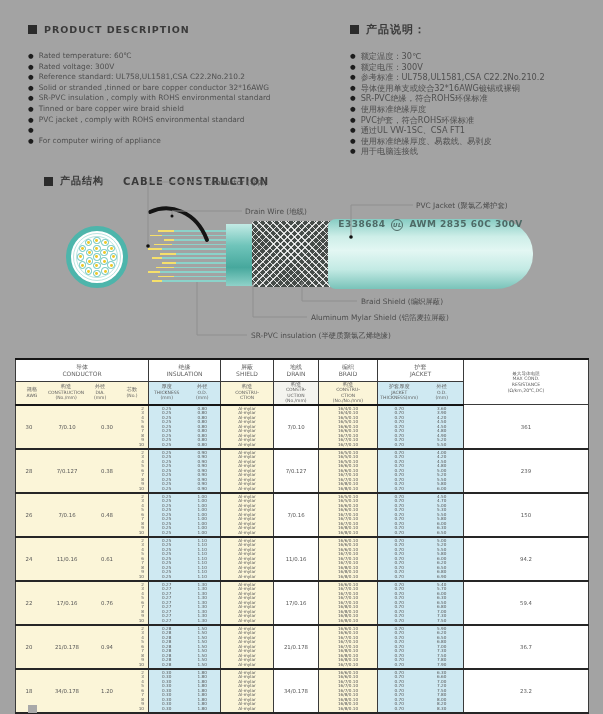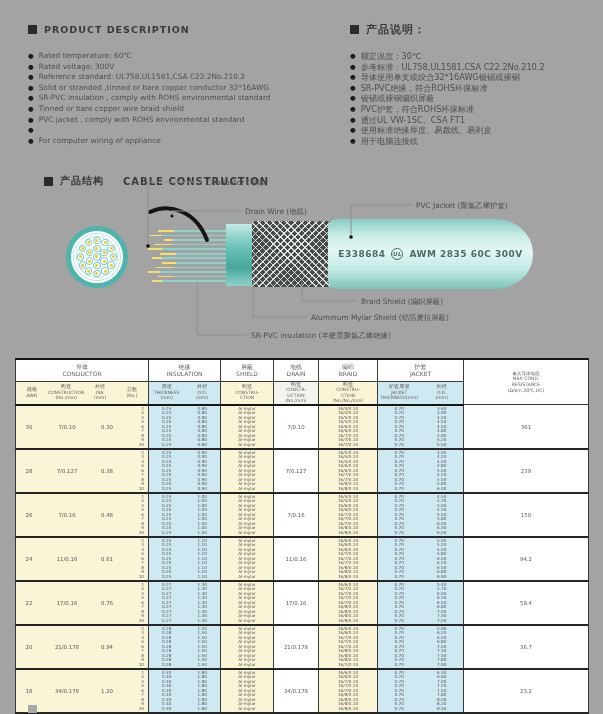--- a/index.html
+++ b/index.html
@@ -44,21 +44,21 @@
      background:linear-gradient(180deg,#bfe9e3 0%,#6fc4ba 30%,#4aab a0 60%,#58b7ac 60%,#8fd2c9 100%);
      background:linear-gradient(180deg,#c3ebe5 0%,#6fc4ba 35%,#47a89d 70%,#8fd2c9 100%); }
   .braid { position:absolute; left:252px; top:51px; width:78px; height:66px; background:#454b48;
      background-image:
        repeating-linear-gradient(45deg, rgba(255,255,255,.8) 0 1px, transparent 1px 5px),
        repeating-linear-gradient(-45deg, rgba(255,255,255,.8) 0 1px, transparent 1px 5px);
      border-radius:3px 0 0 3px; }
   .jacket { position:absolute; left:328px; top:49px; width:205px; height:70px;
      background:linear-gradient(180deg,#86ccc3 0%,#cdeee8 25%,#e3f7f3 45%,#c3eae4 72%,#79c3b9 100%);
      border-radius:8px 38px 38px 8px / 8px 34px 34px 8px;
-     display:flex; align-items:center; justify-content:center; gap:6px;
+     display:flex; justify-content:center; gap:6px;
      font-size:9px; letter-spacing:.5px; color:#4e6a66; font-weight:bold; }
   .ul-mark { width:12px; height:12px; border-radius:50%; border:1.2px solid #4e6a66;
      display:inline-flex; align-items:center; justify-content:center;
      font-size:5.5px; font-weight:bold; font-style:italic; flex:0 0 auto; }
 
   
   .spec { position:absolute; left:15px; top:358px; border-collapse:collapse; table-layout:fixed;
      color:#585858; }
   .spec th, .spec td { border:1.4px solid #3a3a3a; padding:0; vertical-align:middle; overflow:hidden; }
   .spec tr.group-row th { border-top:2.6px solid #161616; border-bottom:1px solid #3a3a3a;
@@ -137,33 +137,37 @@
     <span class="sq"></span>
     <span>产品说明：</span>
   </div>
   <div class="bullets cn" style="left:350px; top:51px; width:245px;">
       <div class="bullet-item">
         <span class="bdot">●</span>
         <span>额定温度：30℃</span>
       </div>
       <div class="bullet-item">
         <span class="bdot">●</span>
+        <span>额定电压：300V</span>
+      </div>
+      <div class="bullet-item">
+        <span class="bdot">●</span>
         <span>参考标准：UL758,UL1581,CSA C22.2No.210.2</span>
       </div>
       <div class="bullet-item">
         <span class="bdot">●</span>
         <span>导体使用单支或绞合32*16AWG镀锡或裸铜</span>
       </div>
       <div class="bullet-item">
         <span class="bdot">●</span>
         <span>SR-PVC绝缘，符合ROHS环保标准</span>
       </div>
       <div class="bullet-item">
         <span class="bdot">●</span>
-        <span>镀锡或裸铜编织屏蔽</span>
+        <span>使用标准绝缘厚度</span>
       </div>
       <div class="bullet-item">
         <span class="bdot">●</span>
         <span>PVC护套，符合ROHS环保标准</span>
       </div>
       <div class="bullet-item">
         <span class="bdot">●</span>
         <span>通过UL VW-1SC、CSA FT1</span>
       </div>
       <div class="bullet-item">

